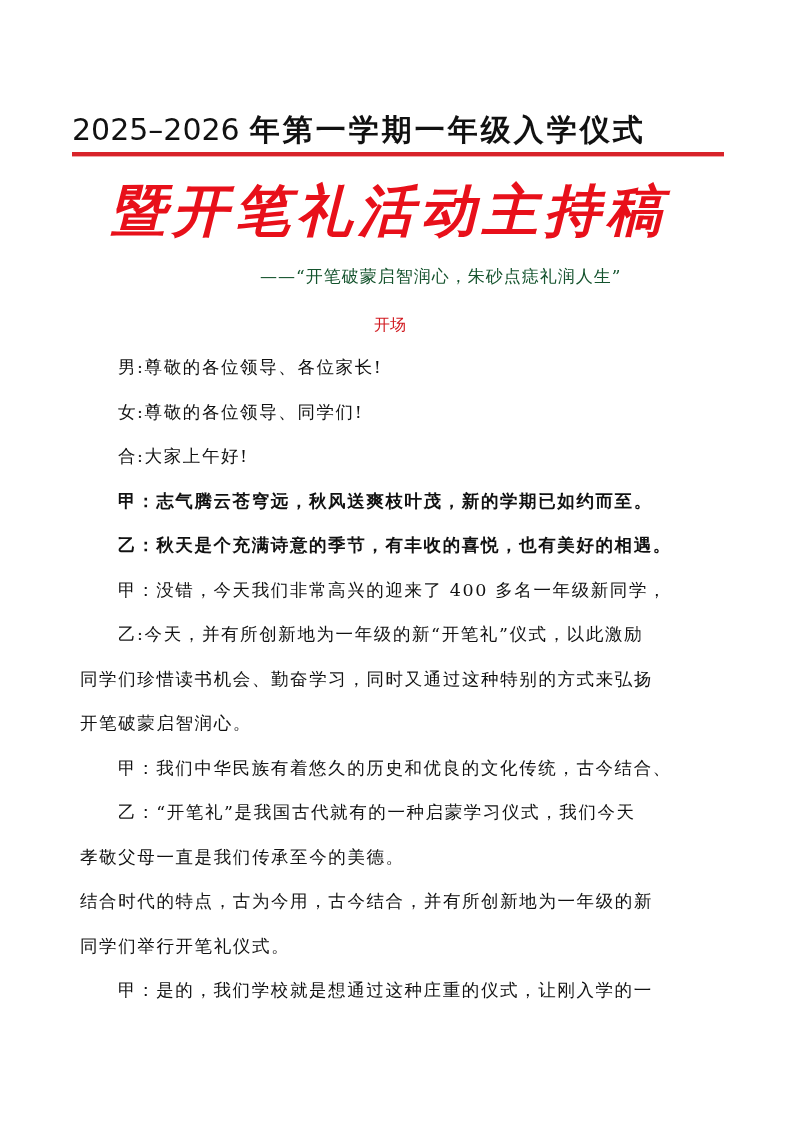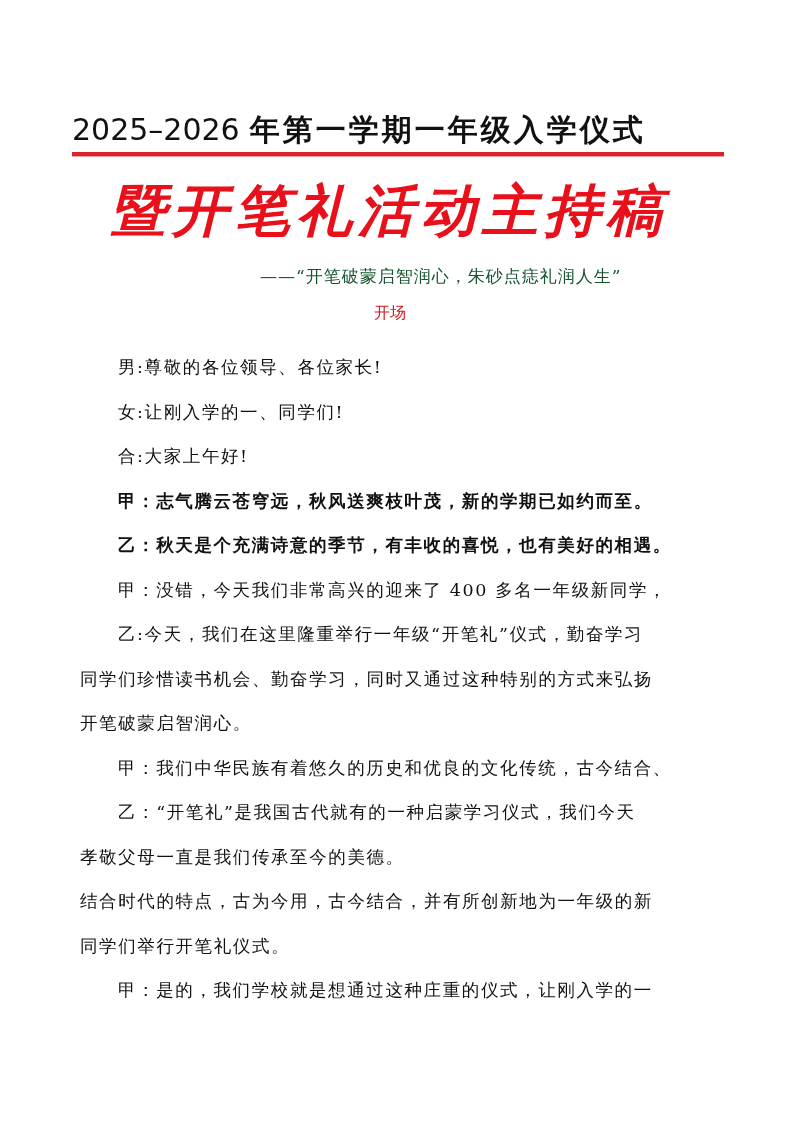--- a/index.html
+++ b/index.html
@@ -12,21 +12,21 @@
     .title .year { font-weight: normal; letter-spacing: 0; margin-right: 10px; }
     .rule { position: absolute; left: 72px; top: 152px; width: 652px; height: 4px;
             background: #d8232a; border-bottom: 1.5px solid #f2a3a6; }
     .subtitle { position: absolute; left: 110px; top: 172px; width: 600px; height: 76px;
                 color: #e8101a; font-family: "DejaVu Serif", serif; font-weight: bold;
                 font-size: 56px; line-height: 76px; letter-spacing: 6px; text-align: left;
                 white-space: nowrap; font-style: italic; }
     .quote { position: absolute; left: 260px; top: 264px; width: 478px;
              font-size: 17px; line-height: 24px; white-space: nowrap; color: #14532d;
              letter-spacing: 1px; }
-    .section { position: absolute; left: 374px; top: 302px; font-size: 16px; line-height: 22px;
+    .section { position: absolute; left: 374px; top: 314px; font-size: 16px; line-height: 22px;
                color: #d11a20; white-space: nowrap; }
     .body { position: absolute; left: 80px; top: 352px; width: 646px; }
     .line { height: 44.5px; line-height: 30px; font-size: 17.5px; white-space: nowrap;
             letter-spacing: 1.6px; color: #111; }
     .line.indent { padding-left: 38px; }
     .line.bold { font-weight: bold; }
   </style>
 </head>
 <body>
 
@@ -34,26 +34,26 @@
   <div class="title">
     <span class="year">2025–2026</span><span>年第一学期一年级入学仪式</span>
   </div>
   <div class="rule"></div>
   <div class="subtitle">暨开笔礼活动主持稿</div>
   <div class="quote">——“开笔破蒙启智润心，朱砂点痣礼润人生”</div>
   <div class="section">开场</div>
 
   <div class="body">
     <div class="line indent">男:尊敬的各位领导、各位家长!</div>
-    <div class="line indent">女:让刚入学的一、同学们!</div>
+    <div class="line indent">女:尊敬的各位领导、同学们!</div>
     <div class="line indent">合:大家上午好!</div>
     <div class="line indent bold">甲：志气腾云苍穹远，秋风送爽枝叶茂，新的学期已如约而至。</div>
     <div class="line indent bold">乙：秋天是个充满诗意的季节，有丰收的喜悦，也有美好的相遇。</div>
     <div class="line indent">甲：没错，今天我们非常高兴的迎来了 400 多名一年级新同学，</div>
-    <div class="line indent">乙:今天，我们在这里隆重举行一年级“开笔礼”仪式，勤奋学习</div>
+    <div class="line indent">乙:今天，并有所创新地为一年级的新“开笔礼”仪式，以此激励</div>
     <div class="line">同学们珍惜读书机会、勤奋学习，同时又通过这种特别的方式来弘扬</div>
     <div class="line">开笔破蒙启智润心。</div>
     <div class="line indent">甲：我们中华民族有着悠久的历史和优良的文化传统，古今结合、</div>
     <div class="line indent">乙：“开笔礼”是我国古代就有的一种启蒙学习仪式，我们今天</div>
     <div class="line">孝敬父母一直是我们传承至今的美德。</div>
     <div class="line">结合时代的特点，古为今用，古今结合，并有所创新地为一年级的新</div>
     <div class="line">同学们举行开笔礼仪式。</div>
     <div class="line indent">甲：是的，我们学校就是想通过这种庄重的仪式，让刚入学的一</div>
   </div>
 </div>

